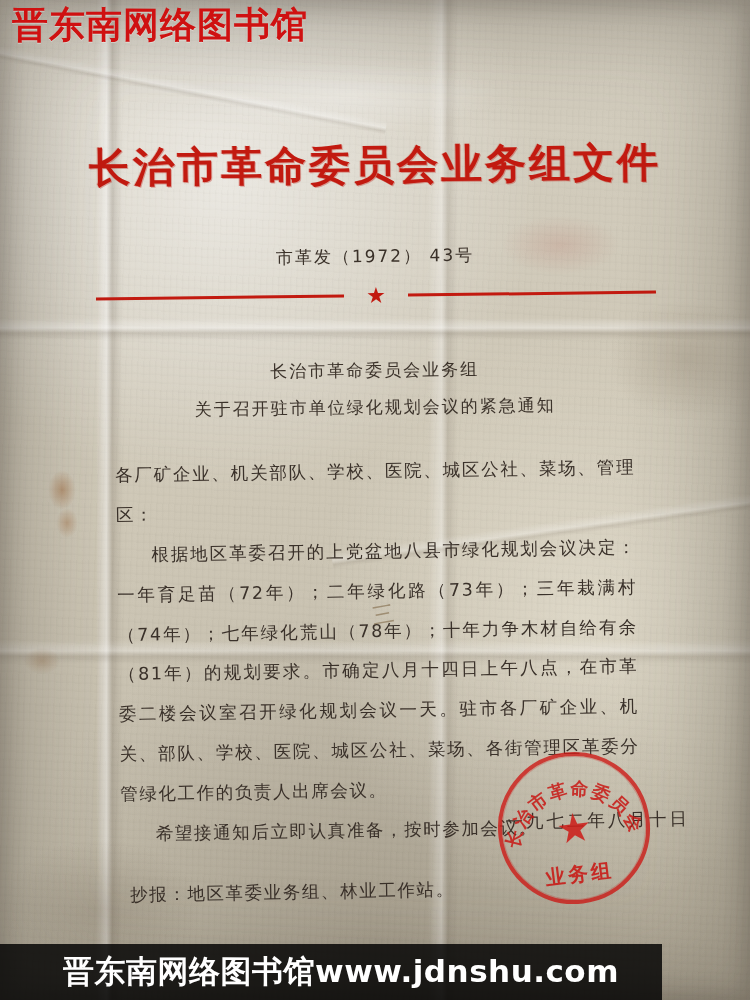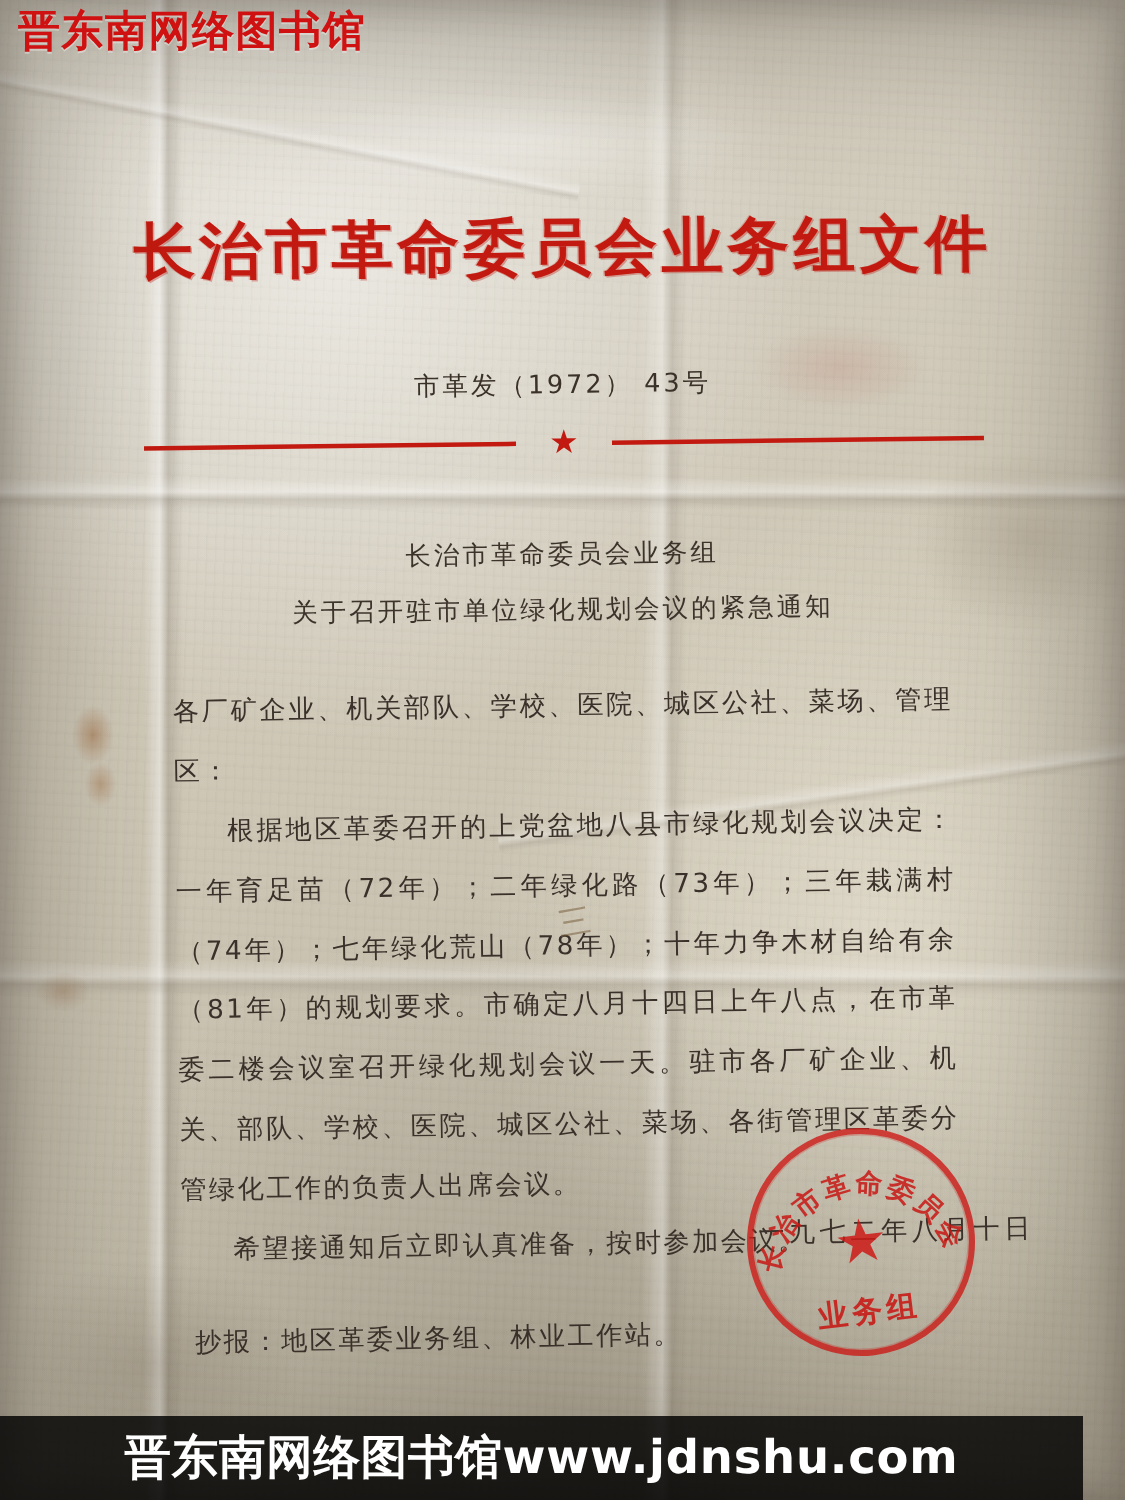--- a/index.html
+++ b/index.html
@@ -91,32 +91,33 @@
     left: 0; top: 0;
     width: 750px;
     padding: 6px 0 4px 12px;
     box-sizing: border-box;
     color: #cf1111;
     font-family: "DejaVu Sans", sans-serif;
     font-weight: bold;
     line-height: 1.08;
     text-shadow: 0 1px 0 rgba(255,255,255,.35);
   }
-  .wm-top .l1 { font-size: 28px; letter-spacing: 1px; }
+  .wm-top .l1 { font-size: 36px; letter-spacing: 1px; }
   .wm-top .l2 { font-size: 26px; letter-spacing: 0px; }
 
   .wm-bottom {
     position: absolute;
     left: 0; bottom: 0;
-    width: 722px;
+    width: 642px;
     height: 56px;
     background: rgba(0,0,0,0.82);
     display: flex;
     align-items: center;
     justify-content: center;
+    padding-left: 20px;
   }
   .wm-bottom span {
     color: #ffffff;
     font-family: "DejaVu Sans", sans-serif;
     font-weight: bold;
     font-size: 31px;
     letter-spacing: 0.5px;
     white-space: nowrap;
   }
 

